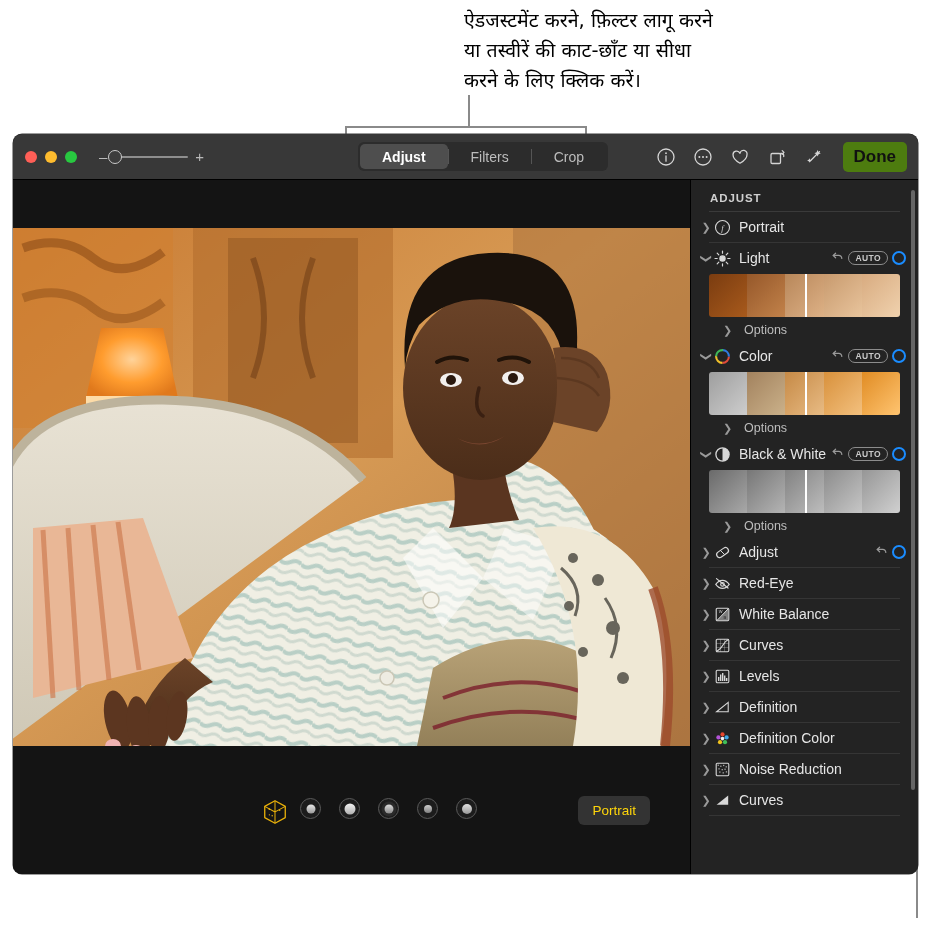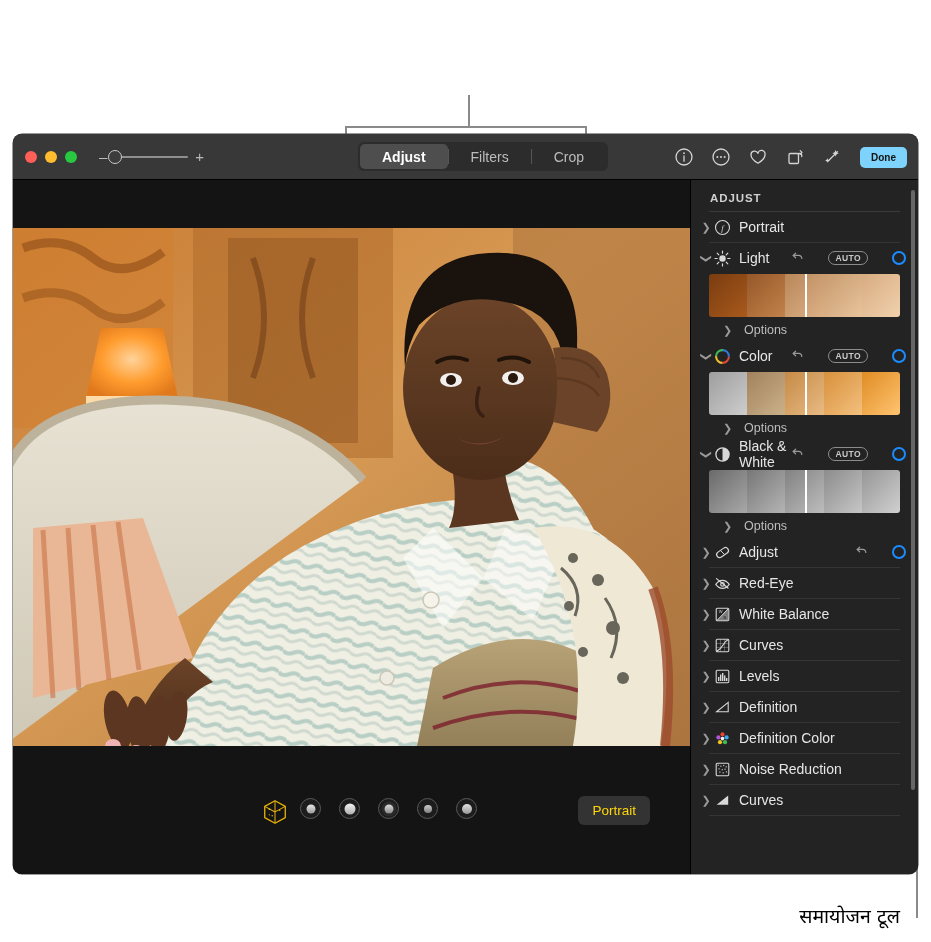--- a/index.html
+++ b/index.html
@@ -80,22 +80,22 @@
   .seg-div { width:1px; height:15px; background:#555; }
 
   
   #tb-right {
     position: absolute; right: 11px; top: 0; height: 46px;
     display: flex; align-items: center; gap: 16px;
   }
   .tbicon { width: 21px; height: 21px; color: #d4d4d4; display:flex; align-items:center; justify-content:center; }
   .tbicon svg { width: 20px; height: 20px; }
   #done-btn {
-    background: #7dd3fc; color: #111;
-    font-size: 10px; font-weight: bold;
+    background: #4d7c0f; color: #111;
+    font-size: 17px; font-weight: bold;
     padding: 5px 11px; border-radius: 5px;
     margin-left: 2px;
   }
 
   
   #win-body { display: flex; height: 694px; }
 
   
   #canvas-area {
     position: relative;
@@ -170,21 +170,21 @@
     display: flex; align-items: center; justify-content: center;
     flex: 0 0 14px;
   }
   .row-ico {
     width: 19px; height: 19px; margin-right: 7px;
     display: flex; align-items: center; justify-content: center;
     color: #d8d8d8; flex: 0 0 19px;
   }
   .row-ico svg { width: 17px; height: 17px; }
   .row-label { color: #e6e6e6; font-size: 14px; flex: 1; }
-  .row-ctl { display: flex; align-items: center; gap: 24px; }
+  .row-ctl { display: flex; align-items: center; gap: 4px; }
   .reset-ico { color: #9a9a9a; font-size: 14px; }
   .reset-ico svg { width: 14px; height: 14px; }
   .auto-pill {
     border: 1px solid #8c8c8c; border-radius: 8px;
     color: #c9c9c9; font-size: 8.5px; font-weight: bold;
     letter-spacing: 0.4px;
     padding: 1px 6px;
   }
   .blue-ring {
     width: 14px; height: 14px; border-radius: 50%;
@@ -229,28 +229,30 @@
     background: #666; border-radius: 2px;
   }
 
   .sb-scroll-area { height: 612px; overflow: hidden; position: relative; }
 </style>
 </head>
 <body>
 
 <div id="page">
 
+  <div class="callout-text" id="callout-top">ऐडजस्टमेंट करने, फ़िल्टर लागू करने
+या तस्वीरें की काट-छाँट या सीधा
+करने के लिए क्लिक करें।</div>
 
   <div class="leader" style="left:468px; top:95px; width:1.5px; height:32px;"></div>
   <div class="leader" style="left:345px; top:126px; width:241px; height:1.5px;"></div>
   <div class="leader" style="left:345px; top:126px; width:1.5px; height:10px;"></div>
   <div class="leader" style="left:585px; top:126px; width:1.5px; height:10px;"></div>
 
   <div class="leader" style="left:916px; top:840px; width:1.5px; height:78px;"></div>
-  <div class="callout-text" id="callout-bottom">समायोजन टूल</div>
 
   <div id="window">
 
     <div id="titlebar">
 
       <div class="traffic">
         <div class="tl red"></div>
         <div class="tl yellow"></div>
         <div class="tl green"></div>
       </div>

